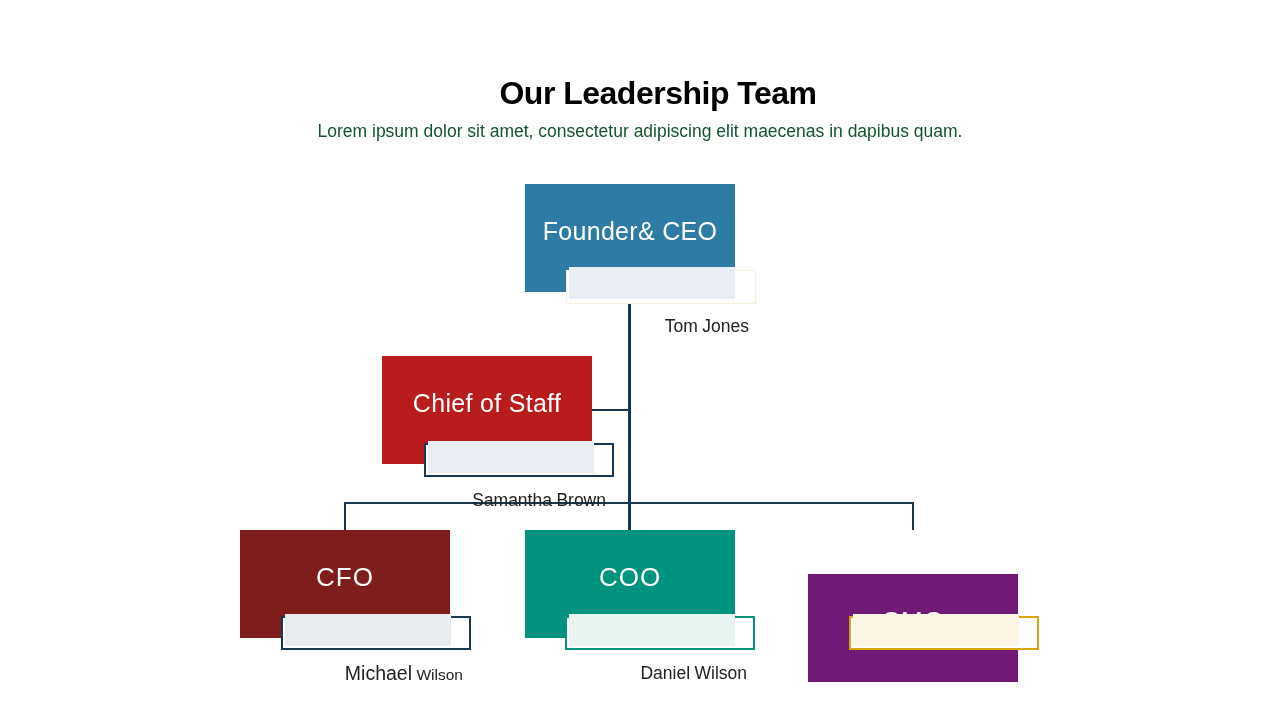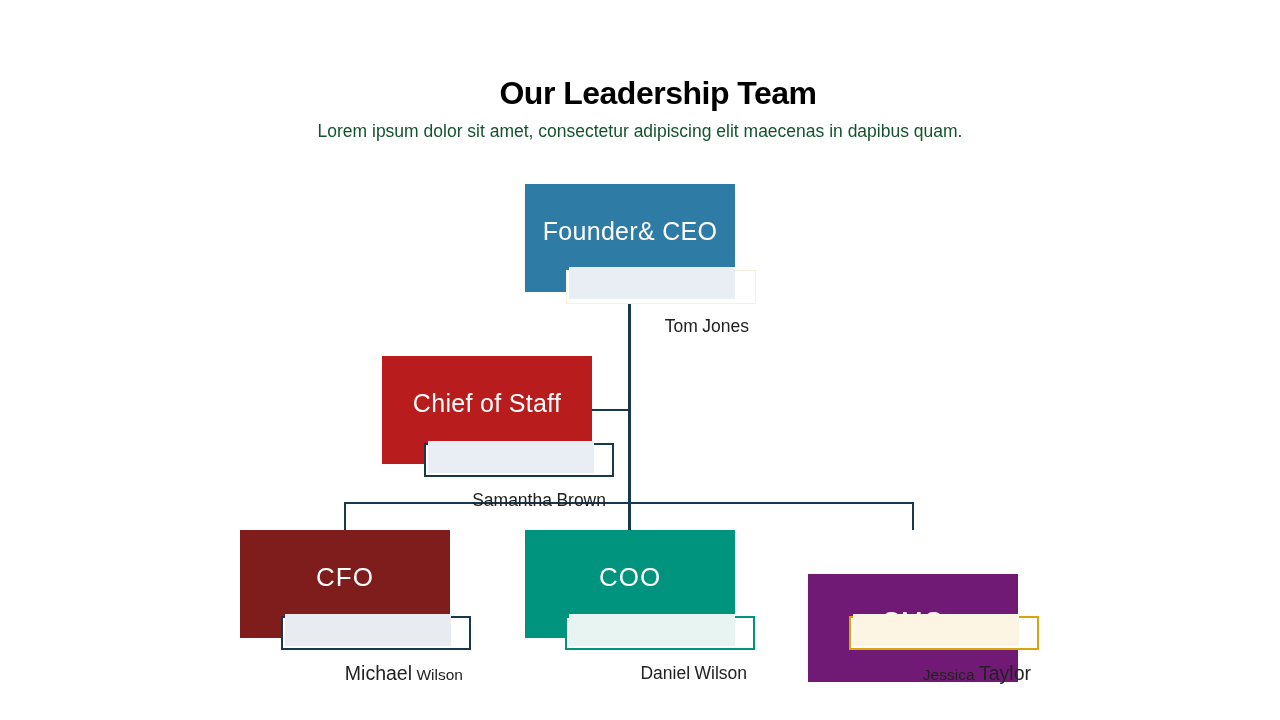--- a/index.html
+++ b/index.html
@@ -111,18 +111,17 @@
         <div class="tag-text"><span class="nm-md">Daniel</span> <span class="nm-md">Wilson</span></div>
       </div>
     </div>
 
     <div>
       <div class="role-box acronym" id="box-cmo" style="background: #701a75; margin-top: 44px;">
         <span class="role-line">CMO</span>
       </div>
       <div class="name-tag" id="tag-cmo" style="border-color: rgb(217, 165, 10);">
         <div class="tag-fill" style="background: rgb(252, 245, 227);"></div>
-        <div class="tag-text"><span class="nm-sm">Jessica</span> <span class="nm-lg">Taylor</span></div>
       </div>
     </div>
 
   </div>
 </div>
 
 </body></html>

